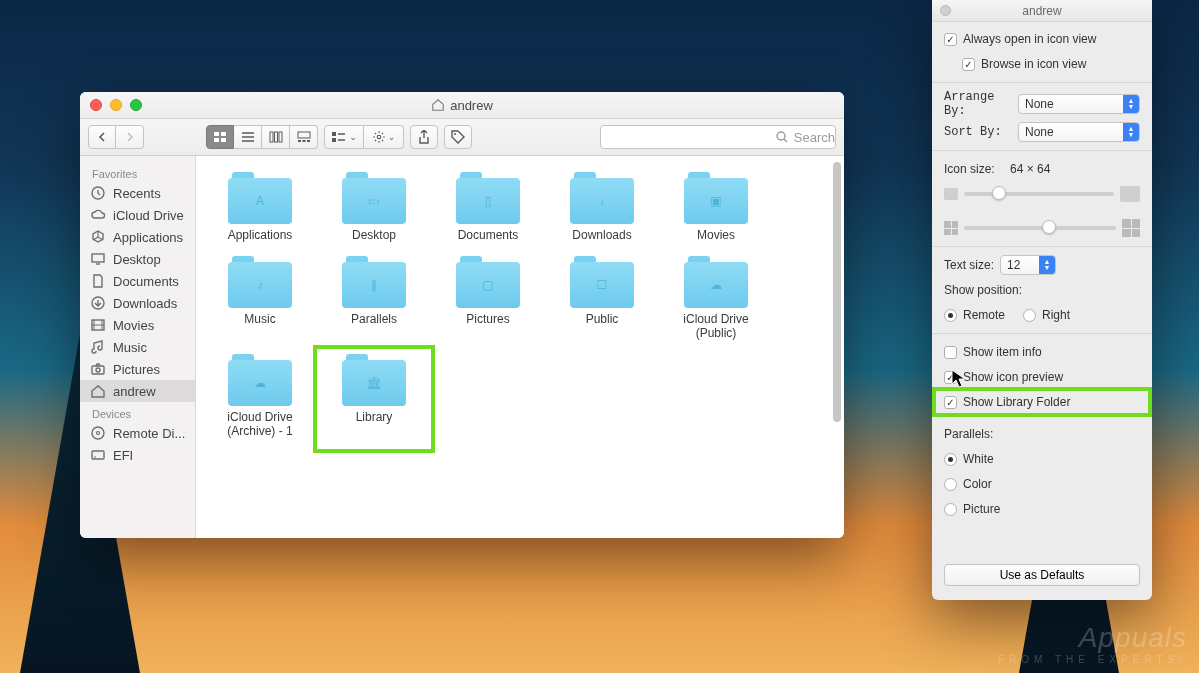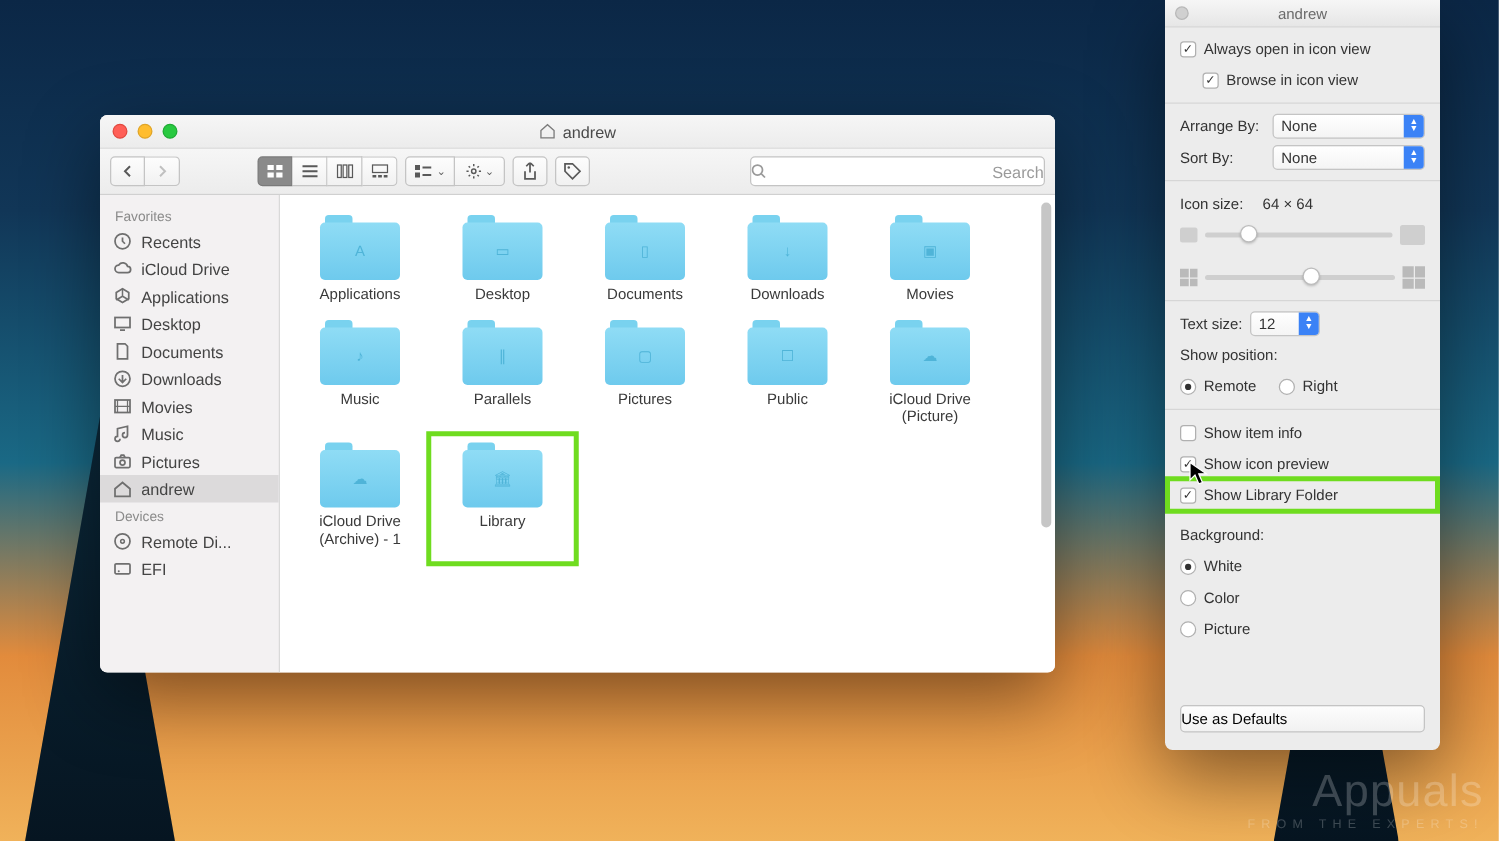--- a/index.html
+++ b/index.html
@@ -37,23 +37,23 @@
 .toolbar { height:37px; background:linear-gradient(#f6f6f6,#ececec); border-bottom:1px solid #d0d0d0; display:flex; align-items:center; padding:0 8px; gap:6px;}
 .btn-group{display:flex;}
 .tbtn{height:24px; min-width:28px; background:linear-gradient(#fdfdfd,#f1f1f1); border:1px solid #c4c4c4; display:flex;align-items:center;justify-content:center;color:#595959;}
 .btn-group .tbtn:first-child{border-radius:4px 0 0 4px;}
 .btn-group .tbtn:last-child{border-radius:0 4px 4px 0;}
 .btn-group .tbtn:not(:first-child){border-left:none;}
 .single{border-radius:4px;}
 .tbtn.active{background:#8a8a8a;color:#fff;border-color:#7a7a7a;}
 .tbtn.disabled{color:#c0c0c0;}
 .spacer{flex:1;}
-.search{width:236px;height:24px;border:1px solid #c4c4c4;border-radius:4px;background:#fff;display:flex;align-items:center;justify-content:space-between;gap:6px;color:#9a9a9a;font-size:13px;}
+.search{width:236px;height:24px;border:1px solid #c4c4c4;border-radius:4px;background:#fff;display:flex;align-items:center;justify-content:flex-end;gap:6px;color:#9a9a9a;font-size:13px;}
 .content{flex:1;display:flex;min-height:0;}
-.sidebar{width:144px;background:#f3f1f2;border-right:1px solid #d9d9d9;overflow-y:auto;padding:6px 0;}
+.sidebar{width:116px;background:#f3f1f2;border-right:1px solid #d9d9d9;overflow-y:auto;padding:6px 0;}
 .side-head{font-size:11px;color:#8a8a8a;padding:6px 12px 2px;font-weight:500;}
 .side-item{display:flex;align-items:center;gap:7px;padding:3px 10px;color:#444;font-size:13px;white-space:nowrap;overflow:hidden;}
 .side-item.active{background:#dcdadb;}
 .side-item svg{width:16px;height:16px;flex:0 0 16px;color:#6f6f6f;}
 .folders{flex:1;background:#fff;overflow:auto;padding:12px 8px;position:relative;}
 .folder-grid{display:grid;grid-template-columns:repeat(5,112px);gap-row:4px;column-gap:2px;}
 .folder{display:flex;flex-direction:column;align-items:center;gap:4px;padding:4px 2px 10px;font-size:12px;color:#3a3a3a;text-align:center;}
 .folder-icon{width:64px;height:52px;position:relative;}
 .folder-icon .tab{position:absolute;left:4px;top:0;width:22px;height:8px;background:#79d2ef;border-radius:3px 3px 0 0;}
 .folder-icon .body{position:absolute;left:0;top:6px;right:0;bottom:0;background:linear-gradient(#8fdcf5,#6ecaed);border-radius:4px;}
@@ -70,38 +70,38 @@
 }
 .votitle{height:22px;background:linear-gradient(#f6f6f6,#e6e6e6);border-bottom:1px solid #d6d6d6;display:flex;align-items:center;position:relative;}
 .vodot{width:11px;height:11px;border-radius:50%;background:#d0d0d0;border:0.5px solid #b8b8b8;margin-left:8px;}
 .voheader{position:absolute;left:0;right:0;text-align:center;color:#6a6a6a;}
 .vobody{padding:6px 12px;display:flex;flex-direction:column;gap:3px;color:#333;}
 .row{display:flex;align-items:center;gap:6px;min-height:22px;}
 .row label{font-size:12px;}
 .sep{height:1px;background:#d6d6d6;margin:4px -12px;}
 .select{flex:1;height:20px;background:linear-gradient(#fff,#f4f4f4);border:1px solid #c4c4c4;border-radius:4px;display:flex;align-items:center;padding:0 6px;justify-content:space-between;font-size:12px;}
 .select .arrows{width:16px;height:100%;background:#3b82f6;border-radius:0 3px 3px 0;margin-right:-6px;display:flex;flex-direction:column;align-items:center;justify-content:center;color:#fff;font-size:7px;line-height:6px;}
-.lblw{width:68px;}
+.lblw{width:68px;font-family:Liberation Mono, monospace;}
 .slider{flex:1;height:4px;background:#cfcfcf;border-radius:2px;position:relative;}
 .slider .knob{position:absolute;top:-6px;width:14px;height:14px;background:#fff;border:1px solid #bcbcbc;border-radius:50%;box-shadow:0 1px 2px rgba(0,0,0,.2);}
 .tiny-folder{width:14px;height:12px;background:#cfcfcf;border-radius:2px;position:relative;}
 .tiny-folder.big{width:20px;height:16px;}
 .gridicon{width:14px;height:14px;display:grid;grid-template-columns:1fr 1fr;grid-template-rows:1fr 1fr;gap:1px;}
 .gridicon div{background:#bababa;}
 .gridicon.big{width:18px;height:18px;}
 .chk{width:13px;height:13px;border:1px solid #b0b0b0;border-radius:3px;background:#fff;display:flex;align-items:center;justify-content:center;font-size:10px;color:#333;}
 .chk.checked::after{content:"✓";}
 .radio{width:13px;height:13px;border:1px solid #b0b0b0;border-radius:50%;background:#fff;position:relative;}
 .radio.checked::after{content:"";position:absolute;inset:3px;background:#333;border-radius:50%;}
 .hl2{outline:4px solid #6fdc1f;outline-offset:0;}
 .cursor{position:absolute;left:951px;top:369px;pointer-events:none;}
-.defbtn{margin:8px 12px;height:22px;border:1px solid #c4c4c4;border-radius:4px;background:linear-gradient(#fdfdfd,#f1f1f1);display:flex;align-items:center;justify-content:flex-start;}
+.defbtn{margin:8px 12px;height:22px;border:1px solid #c4c4c4;border-radius:4px;background:linear-gradient(#fdfdfd,#f1f1f1);display:flex;align-items:center;justify-content:center;}
 
 .watermark{position:absolute;right:12px;bottom:8px;color:rgba(255,255,255,.22);text-align:right;}
-.watermark .w1{font-size:36px;letter-spacing:1px;}
+.watermark .w1{font-size:28px;font-style:italic;letter-spacing:1px;}
 .watermark .w2{font-size:10px;letter-spacing:5px;}
 </style>
 </head>
 <body>
 
 <div class="moon scene-circle"></div>
 <div class="tree tree1"></div>
 <div class="tree tree2"></div>
 
 <div class="finder">
@@ -362,21 +362,21 @@
               <div class="glyph">☐</div>
             </div>
             <span>Public</span>
           </div>
           <div class="folder">
             <div class="folder-icon">
               <div class="tab"></div>
               <div class="body"></div>
               <div class="glyph">☁</div>
             </div>
-            <span>iCloud Drive (Picture)</span>
+            <span>iCloud Drive (Public)</span>
           </div>
           <div class="folder">
             <div class="folder-icon">
               <div class="tab"></div>
               <div class="body"></div>
               <div class="glyph">☁</div>
             </div>
             <span>iCloud Drive (Archive) - 1</span>
           </div>
           <div class="folder hl">
@@ -486,21 +486,21 @@
     <div class="row">
       <div class="chk checked"></div>
       <label>Show icon preview</label>
     </div>
     <div class="row hl2" style="margin:0 -8px;padding:2px 8px">
       <div class="chk checked"></div>
       <label>Show Library Folder</label>
     </div>
     <div style="height:4px"></div>
     <div class="row">
-        <span>Background:</span>
+        <span>Parallels:</span>
       </div>
     <div class="row">
         <div class="radio checked"></div>
         <label>White</label>
       </div>
     <div class="row">
         <div class="radio"></div>
         <label>Color</label>
       </div>
     <div class="row">

